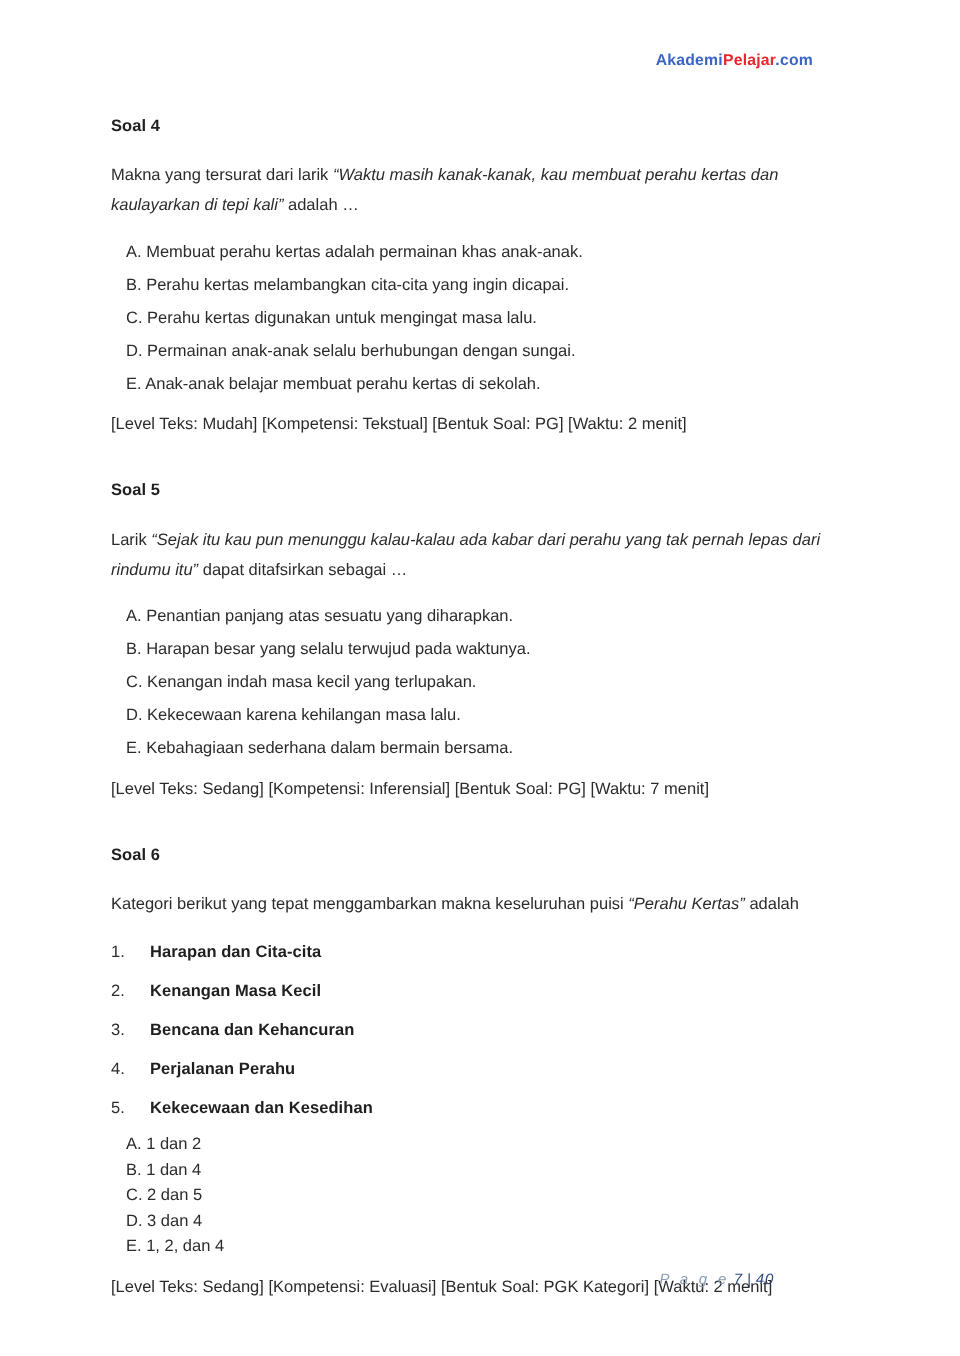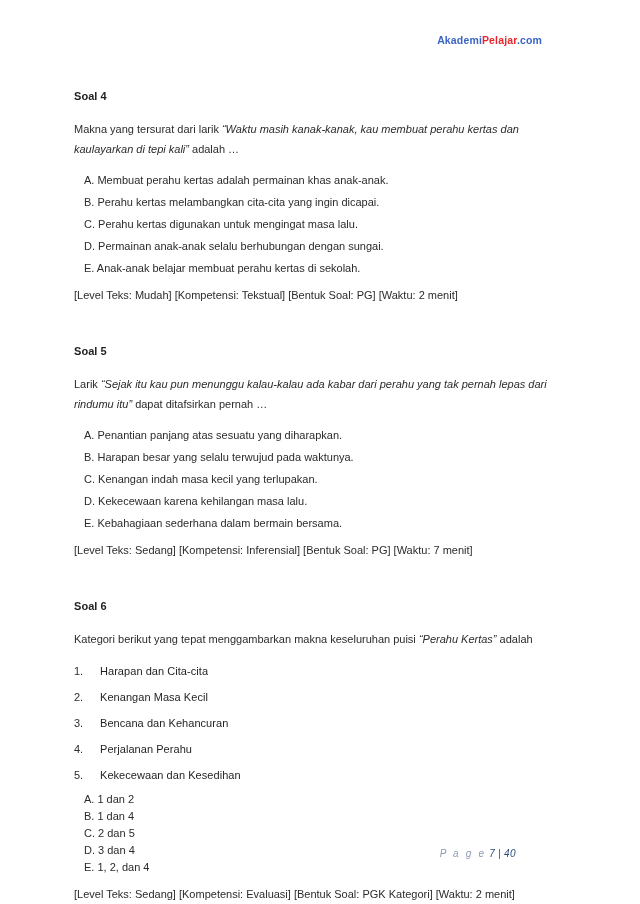--- a/index.html
+++ b/index.html
@@ -45,21 +45,21 @@
     width: 484px;
   }
 
   .soal-block { margin-bottom: 0; }
   .block-gap { height: 30px; }
 
   .soal-title {
     font-size: 11px;
     font-weight: bold;
     color: #1f1f1f;
-    margin: 12px 0 17px 0;
+    margin: 0 0 17px 0;
     letter-spacing: 0.05px;
   }
 
   .question {
     font-size: 11px;
     line-height: 1.85;
     margin: 0 0 15px 0;
     color: #2b2b2b;
     text-align: left;
   }
@@ -103,21 +103,21 @@
   }
   .cat-item:last-child { margin-bottom: 0; }
   .cat-num {
     position: absolute;
     left: 0;
     top: 0;
     font-weight: normal;
     color: #2b2b2b;
   }
   .cat-text {
-    font-weight: normal;
+    font-weight: bold;
     letter-spacing: 0.05px;
   }
 
   
   .footer {
     position: absolute;
     bottom: 45px;
     right: 72px;
     font-size: 10px;
     white-space: nowrap;
@@ -157,21 +157,21 @@
         <div class="option">D. Permainan anak-anak selalu berhubungan dengan sungai.</div>
         <div class="option">E. Anak-anak belajar membuat perahu kertas di sekolah.</div>
       </div>
       <p class="meta">[Level Teks: Mudah] [Kompetensi: Tekstual] [Bentuk Soal: PG] [Waktu: 2 menit]</p>
     </div>
 
     <div class="block-gap"></div>
 
     <div class="soal-block">
       <div class="soal-title">Soal 5</div>
-      <p class="question"><span>Larik </span><i>“Sejak itu kau pun menunggu kalau-kalau ada kabar dari perahu yang tak pernah lepas dari rindumu itu”</i><span> dapat ditafsirkan pernah …</span></p>
+      <p class="question"><span>Larik </span><i>“Sejak itu kau pun menunggu kalau-kalau ada kabar dari perahu yang tak pernah lepas dari rindumu itu”</i><span> dapat ditafsirkan sebagai …</span></p>
       <div class="options">
         <div class="option">A. Penantian panjang atas sesuatu yang diharapkan.</div>
         <div class="option">B. Harapan besar yang selalu terwujud pada waktunya.</div>
         <div class="option">C. Kenangan indah masa kecil yang terlupakan.</div>
         <div class="option">D. Kekecewaan karena kehilangan masa lalu.</div>
         <div class="option">E. Kebahagiaan sederhana dalam bermain bersama.</div>
       </div>
       <p class="meta">[Level Teks: Sedang] [Kompetensi: Inferensial] [Bentuk Soal: PG] [Waktu: 7 menit]</p>
     </div>
 

